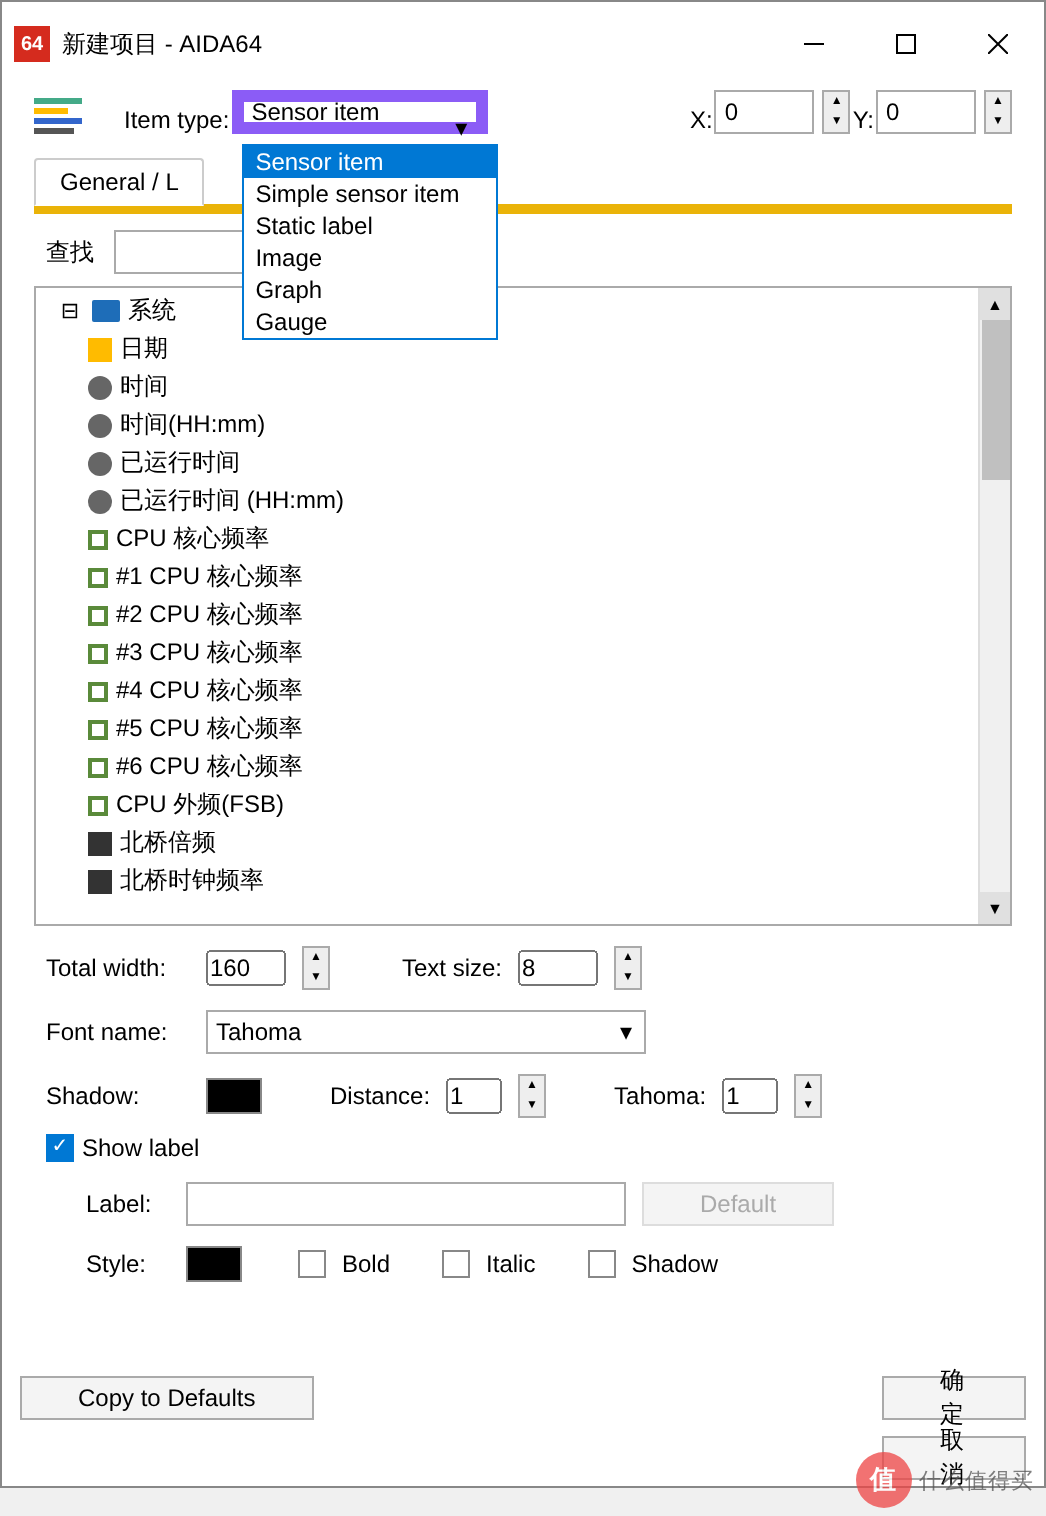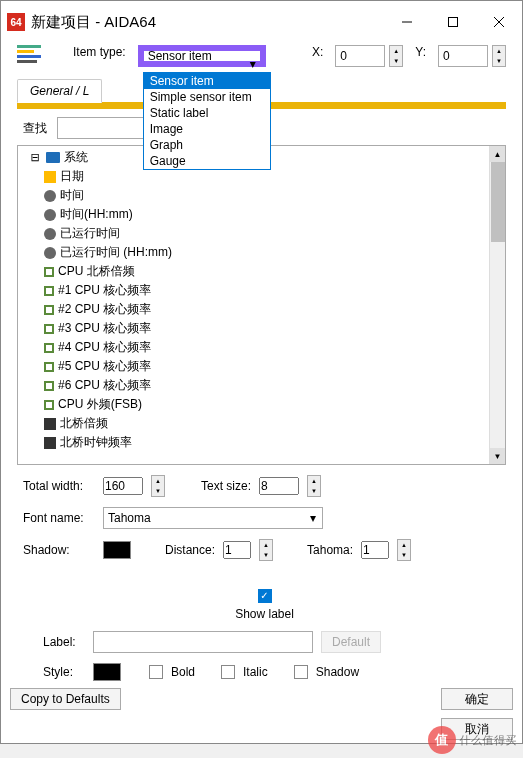--- a/index.html
+++ b/index.html
@@ -1,39 +1,39 @@
 <!DOCTYPE html>
 <html><head>
 <meta charset="utf-8">
 <style>
 * { box-sizing: border-box; margin: 0; padding: 0; font-family: "Segoe UI", Tahoma, sans-serif; font-size: 12px; }
 body { background: #f0f0f0; width: 523px; height: 758px; position: relative; }
 .window { width: 523px; height: 744px; background: #fff; border: 1px solid #888; display: flex; flex-direction: column; }
 .titlebar { height: 30px; display: flex; align-items: center; padding: 12px 0 0 6px; }
 .app-icon { width: 18px; height: 18px; background: #d52b1e; color: #fff; font-size: 10px; font-weight: bold; display: flex; align-items: center; justify-content: center; margin-right: 6px; }
-.title { flex: 1; font-size: 15px; }
+.title { flex: 1; font-size: 12px; }
 .winbtns { display: flex; }
 .winbtn { width: 46px; height: 30px; display: flex; align-items: center; justify-content: center; }
 .winbtn svg { width: 10px; height: 10px; }
 .content { flex: 1; padding: 14px 16px; display: flex; flex-direction: column; }
-.row-top { display: flex; align-items: flex-start; gap: 12px; margin-bottom: 12px; }
+.row-top { display: flex; align-items: flex-end; gap: 1px; margin-bottom: 12px; }
 .bars-icon { width: 24px; height: 18px; display: flex; flex-direction: column; gap: 2px; }
 .bars-icon div { height: 3px; }
 .bars-icon div:nth-child(1){background:#4a8;} .bars-icon div:nth-child(2){background:#fb0;width:70%;} .bars-icon div:nth-child(3){background:#36c;} .bars-icon div:nth-child(4){background:#555;width:85%;}
 .lbl { font-size: 12px; }
 .combo { position: relative; border: 6px solid #8b5cf6; height: 22px; width: 128px; display: flex; align-items: center; padding: 0 4px; background: #fff; }
 .combo .arrow { position: absolute; right: 4px; top: 6px; }
 .dropdown { position: absolute; top: 21px; left: -1px; width: 128px; border: 1px solid #0078d4; background: #fff; z-index: 100; }
 .dropdown div { padding: 1px 6px; }
 .dropdown div.sel { background: #0078d4; color: #fff; }
 .numin { display: flex; align-items: center; gap: 4px; }
 .numin input { width: 50px; height: 22px; border: 1px solid #aaa; padding: 0 4px; background: #fff; }
 .spinner { width: 14px; height: 22px; border: 1px solid #aaa; display: flex; flex-direction: column; background:#eee;}
 .spinner div { flex: 1; display: flex; align-items: center; justify-content: center; font-size: 6px; }
-.tabs { border-bottom: 7px solid #eab308; display: flex; font-style: italic; }
+.tabs { border-bottom: 5px solid #eab308; display: flex; }
 .tab { padding: 4px 12px; border: 1px solid #ccc; border-bottom: 1px solid #fff; background: #fff; margin-bottom: -1px; border-radius: 2px 2px 0 0; }
 .searchrow { display: flex; align-items: center; gap: 10px; margin: 8px 0 6px 6px; }
 .searchrow input { width: 180px; height: 22px; border: 1px solid #aaa; padding: 0 4px; background: #fff; }
 .tree { border: 1px solid #aaa; height: 320px; overflow: hidden; position: relative; background:#fff;}
 .tree-inner { padding: 2px; }
 .tree-item { display: flex; align-items: center; gap: 4px; padding: 1px 0 1px 8px; }
 .tree-item.child { padding-left: 24px; }
 .ico { width: 14px; height: 14px; display: flex; align-items: center; justify-content: center; font-size: 11px; }
 .ico-monitor { background: #1e6db8; color:#fff; width:14px; height:11px; border-radius:1px;}
 .ico-sys { background: #fb0; width:12px; height:12px;}
@@ -43,25 +43,25 @@
 .scrollbar { position: absolute; right: 0; top: 0; bottom: 0; width: 16px; background: #f0f0f0; border-left:1px solid #ddd;}
 .sb-btn { height: 16px; background: #e0e0e0; display:flex;align-items:center;justify-content:center;font-size:8px;}
 .sb-thumb { position:absolute; top:16px; width:14px; left:1px; height:80px; background: #c0c0c0;}
 .formrow { display: flex; align-items: center; gap: 8px; margin: 10px 0 0 6px; }
 .formrow .lbl { width: 72px; }
 .formrow input[type=text] { height: 22px; border: 1px solid #aaa; padding: 0 4px; background:#fff;}
 .smallnum { width: 40px; }
 .selectlike { width: 220px; height: 22px; border: 1px solid #aaa; display:flex; align-items:center; padding:0 4px; position:relative; background:#fff;}
 .selectlike .arrow { position:absolute; right:6px;}
 .swatch { width: 28px; height: 18px; background: #000; border: 1px solid #888;}
-.cbrow { display: flex; align-items: center; gap: 4px; margin: 28px 0 0 6px; flex-direction: column;}
+.cbrow { display: flex; align-items: center; gap: 4px; margin: 8px 0 0 6px;}
 .cb { width:14px; height:14px; border:1px solid #888; display:flex; align-items:center; justify-content:center; background:#fff;}
 .cb.checked { background:#0078d4; border-color:#0078d4;}
 .cb.checked::after { content:"✓"; color:#fff; font-size:10px; line-height:1;}
-.btn { border:1px solid #aaa; background:#f4f4f4; height:22px; padding:0 10px; display:flex; align-items:center;}
+.btn { border:1px solid #aaa; background:#f4f4f4; height:22px; padding:0 28px; display:flex; align-items:center;}
 .btn.disabled { color:#aaa; border-color:#ddd;}
 .footer { position:absolute; bottom:18px; left:10px; right:10px; display:flex; justify-content:space-between;gap:36px;}
 .footer-r { display:flex; gap:8px;flex-direction:column;}
 .watermark { position:absolute; bottom:4px; right:6px; display:flex; align-items:center; gap:4px; opacity:0.75;}
 .wm-badge { width:28px; height:28px; border-radius:50%; background:#e44; color:#fff; display:flex; align-items:center; justify-content:center; font-size:13px; font-weight:bold;}
 .wm-text { font-size:11px; color:#555; letter-spacing:0.5px;}
 </style>
 </head>
 <body>
 
@@ -160,21 +160,21 @@
           <div class="tree-item child">
             <span class="ico ico-clock"></span>
             <span>已运行时间</span>
           </div>
           <div class="tree-item child">
             <span class="ico ico-clock"></span>
             <span>已运行时间 (HH:mm)</span>
           </div>
           <div class="tree-item child">
             <span class="ico ico-box"></span>
-            <span>CPU 北桥倍频</span>
+            <span>CPU 核心频率</span>
           </div>
           <div class="tree-item child">
             <span class="ico ico-box"></span>
             <span>#1 CPU 核心频率</span>
           </div>
           <div class="tree-item child">
             <span class="ico ico-box"></span>
             <span>#2 CPU 核心频率</span>
           </div>
           <div class="tree-item child">

